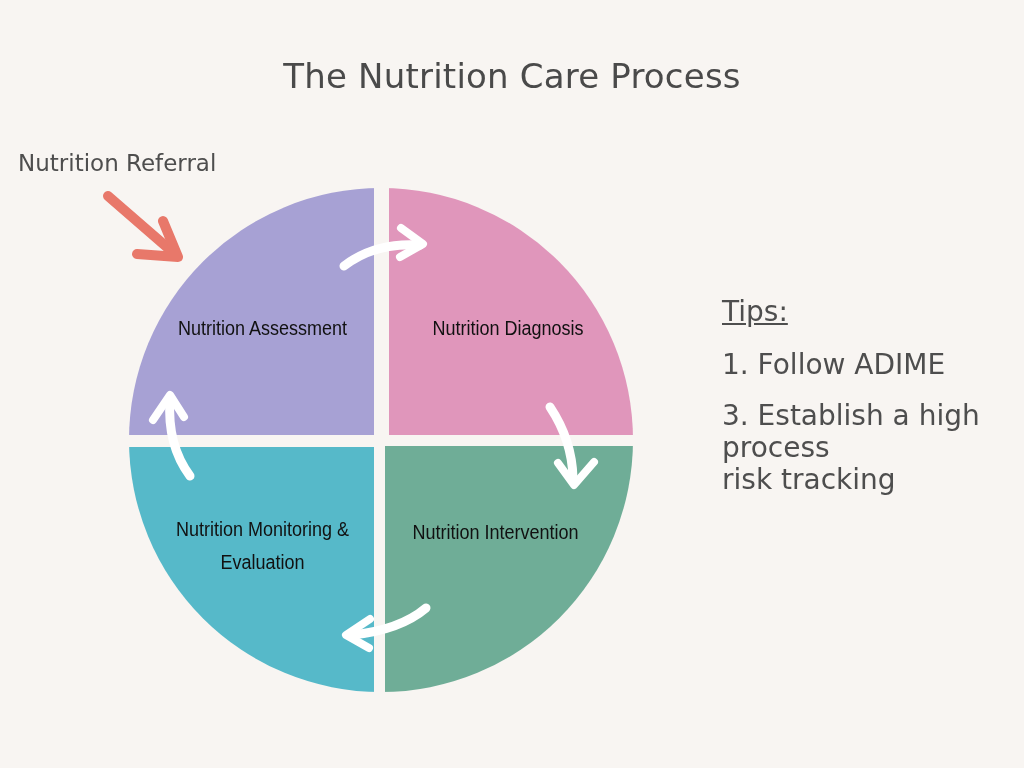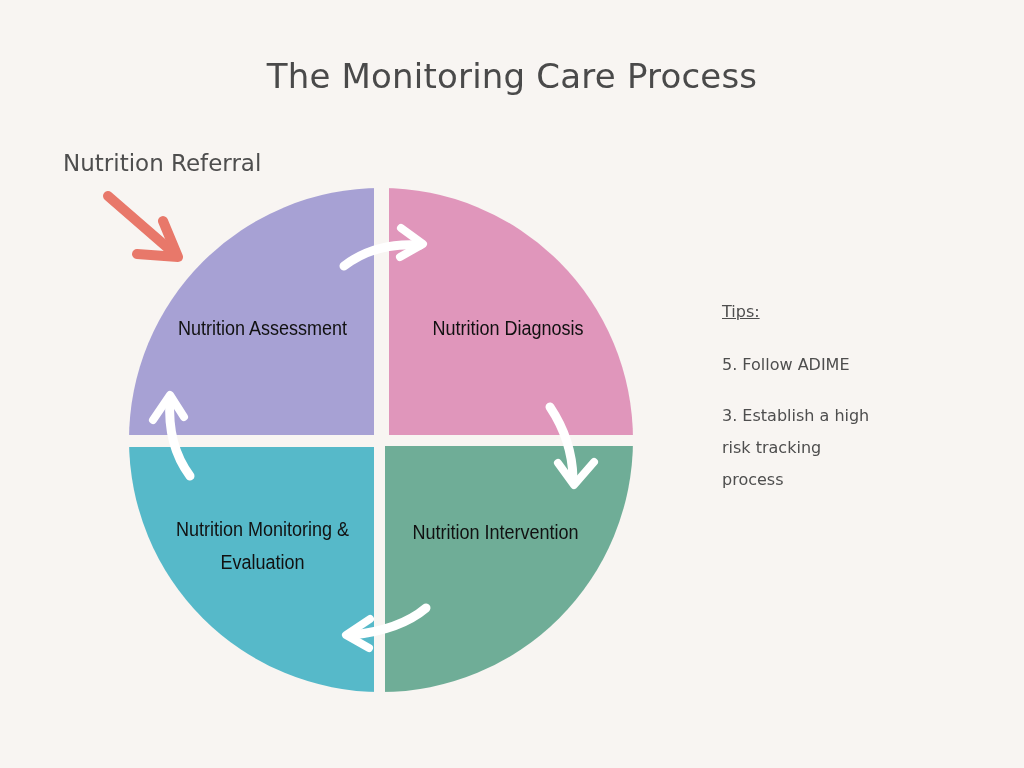--- a/index.html
+++ b/index.html
@@ -11,39 +11,39 @@
     color: #4a4a4a;
   }
   .title {
     position: absolute; left: 0; width: 1024px; top: 56px;
     text-align: center; font-size: 34px; color: #4a4a4a;
     font-family: "DejaVu Sans", sans-serif; font-weight: normal;
     letter-spacing: 0.2px;
   }
   .referral {
     position: absolute; left: 18px; top: 150px;
-    font-size: 23px; color: #4e4e4e; margin-left: 45px;
+    font-size: 23px; color: #4e4e4e;
   }
   svg.diagram { position: absolute; left: 0; top: 0; }
   .q-label {
     position: absolute; font-family: "Liberation Sans", sans-serif;
     font-size: 20px; color: #111; text-align: center; line-height: 33px;
     transform: scaleX(0.9);
   }
   .tips {
     position: absolute; left: 722px; top: 296px; width: 290px;
-    font-size: 16px; color: #4e4e4e; line-height: 32px;
+    font-size: 28px; color: #4e4e4e; line-height: 32px;
   }
   .tips-heading { text-decoration: underline; margin-bottom: 21px; }
   .tip { margin-bottom: 19px; }
 </style>
 </head>
 <body>
 
-<div class="title">The Monitoring Care Process</div>
+<div class="title">The Nutrition Care Process</div>
 <div class="referral">Nutrition Referral</div>
 
 <svg class="diagram" width="1024" height="768">
   <defs>
     <clipPath id="circ">
         <circle cx="381" cy="440" r="252"></circle>
       </clipPath>
   </defs>
   <g clip-path="url(#circ)">
     <rect id="q-assessment" x="120" y="180" width="254" height="255" fill="#a7a1d4"></rect>
@@ -81,20 +81,20 @@
 <div class="q-label" style="left:398px; top:312px; width:220px;">Nutrition Diagnosis</div>
 <div class="q-label" style="left:383px; top:516px; width:225px;">Nutrition Intervention</div>
 <div class="q-label" style="left:145px; top:513px; width:235px;">
   <div>Nutrition Monitoring &amp;</div>
   <div>Evaluation</div>
 </div>
 
 <div class="tips">
   <div class="tips-heading">Tips:</div>
   <div class="tip">
-    <div>5. Follow ADIME</div>
+    <div>1. Follow ADIME</div>
   </div>
   <div class="tip" style="">
     <div>3. Establish a high</div>
+    <div>process</div>
     <div>risk tracking</div>
-    <div>process</div>
   </div>
 </div>
 
 </body></html>

